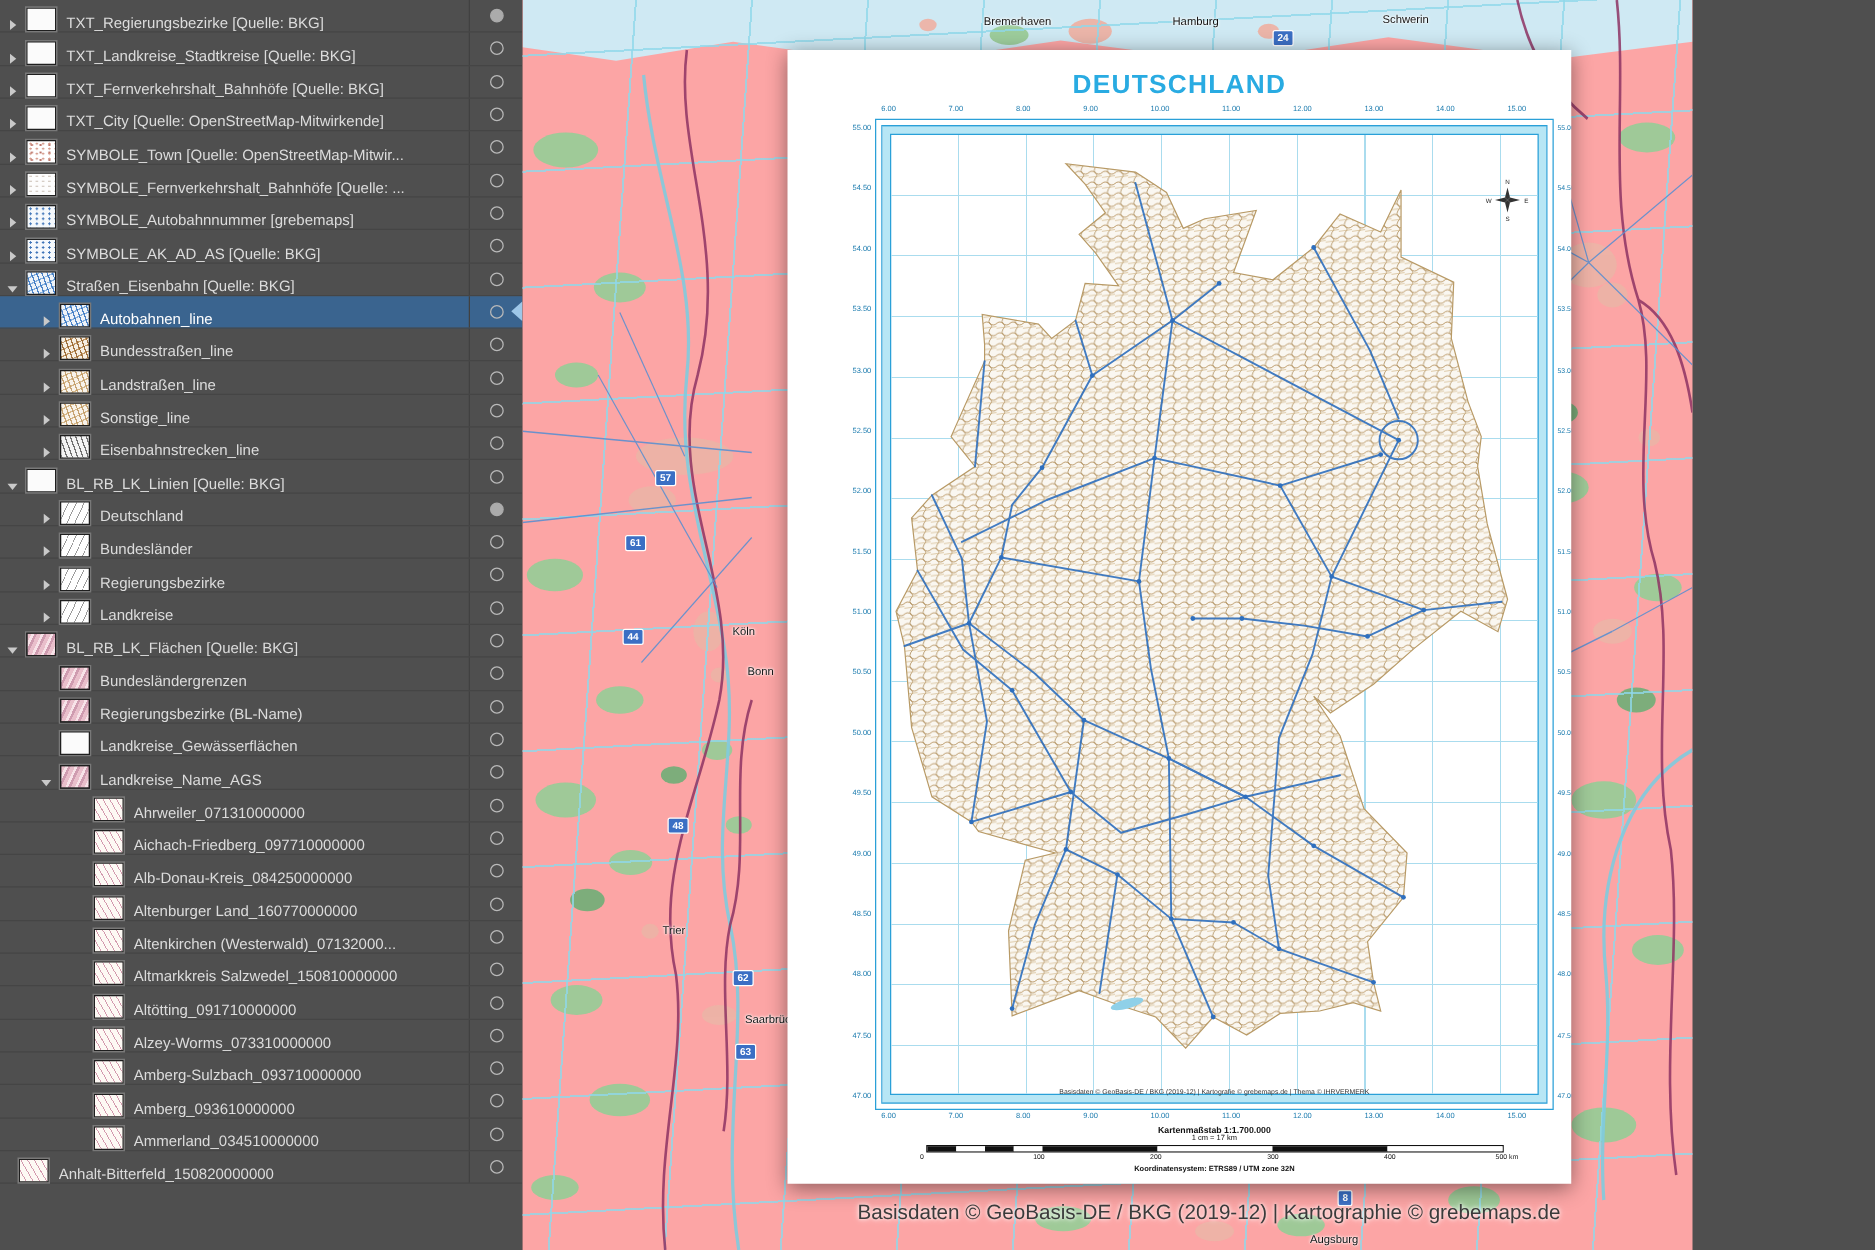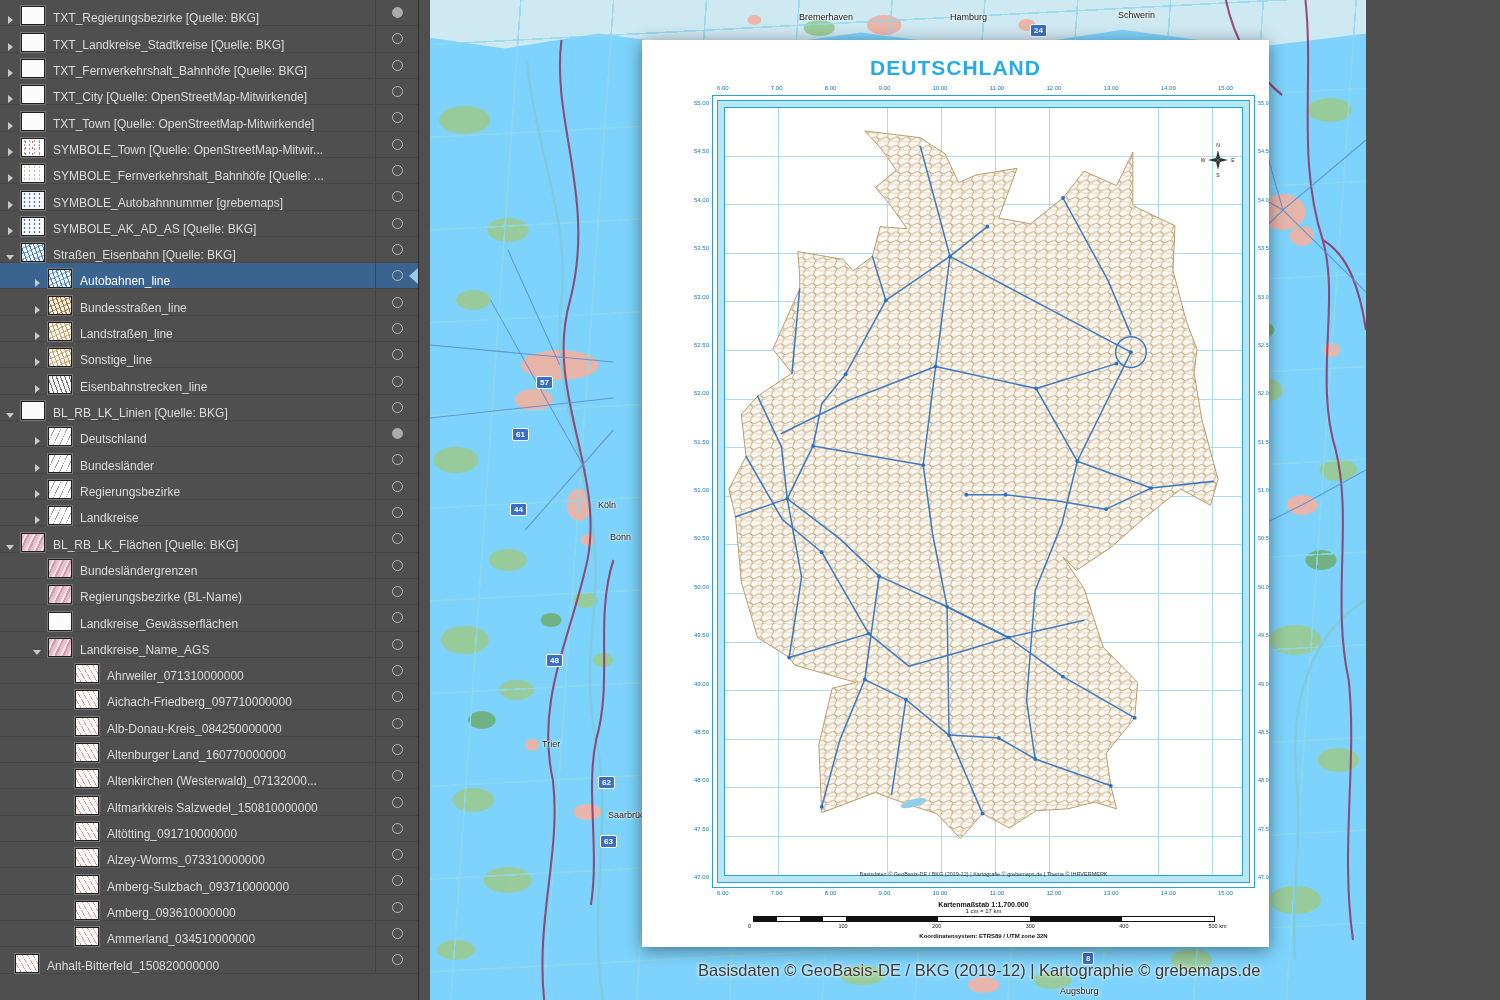--- a/index.html
+++ b/index.html
@@ -37,21 +37,21 @@
   .t-roads-blue{background:repeating-linear-gradient(70deg,rgba(47,111,190,.85) 0 1px,transparent 1px 4px),repeating-linear-gradient(-25deg,rgba(109,160,216,.8) 0 1px,transparent 1px 5px),#eef3f8;}
   .t-roads-brown{background:repeating-linear-gradient(70deg,rgba(150,100,45,.9) 0 1px,transparent 1px 4px),repeating-linear-gradient(-25deg,rgba(180,130,70,.8) 0 1px,transparent 1px 5px),#f6efe3;}
   .t-roads-tan{background:repeating-linear-gradient(70deg,rgba(190,150,95,.85) 0 1px,transparent 1px 4px),repeating-linear-gradient(-25deg,rgba(205,170,115,.8) 0 1px,transparent 1px 5px),#f8f3ea;}
   .t-rail-gray{background:repeating-linear-gradient(70deg,rgba(90,90,90,.85) 0 1px,transparent 1px 4px),#f3f3f3;}
   .t-outline-map{background-color:#fefefe;background-image:repeating-linear-gradient(115deg,transparent 0 5px,#9a9a9a 5px 5.7px);}
   .t-area-pink{background:repeating-linear-gradient(115deg,#e9bfcb 0 3px,#f7e3e8 3px 5px,#cf9cb0 5px 7px);}
   .t-district-map{background-color:#fdf9f4;background-image:repeating-linear-gradient(60deg,transparent 0 4px,#d39aae 4px 4.7px);}
 
   
   .map-area{position:absolute;left:418px;top:0;width:936px;height:1000px;
-    background:#7dd3fc;overflow:hidden;margin-left:12px;}
+    background:#fca5a5;overflow:hidden;}
   .bg-sea{position:absolute;left:0;top:0;width:100%;height:54px;background:#cfe9f3;
     clip-path:polygon(0 0,100% 0,100% 62%,88% 88%,74% 55%,60% 92%,46% 60%,32% 95%,18% 62%,8% 90%,0 70%);}
   .bg-grid{position:absolute;left:-220px;top:-220px;width:1520px;height:1440px;pointer-events:none;}
   .bg-grid.v{background:repeating-linear-gradient(90deg,transparent 0 91px,#8fd8ea 91px 92.6px);transform:rotate(4deg);opacity:.8;}
   .bg-grid.h{background:repeating-linear-gradient(0deg,transparent 0 91px,#8fd8ea 91px 92.6px);transform:rotate(-3deg);opacity:.8;}
   .bg-svg{position:absolute;left:0;top:0;width:100%;height:100%;}
   .bg-city{position:absolute;font-size:9px;color:#111;white-space:nowrap;
     text-shadow:0 0 2px #fff,0 0 3px #fff,0 0 1px #fff;}
   .bg-shield{position:absolute;background:#3b6fc4;color:#fff;font-size:8px;font-weight:bold;
     padding:0 3px;line-height:11px;border-radius:2px;border:1px solid #fff;}
@@ -120,28 +120,20 @@
           <span class="thumb t-text-white"></span>
           <span class="lbl">TXT_Fernverkehrshalt_Bahnhöfe [Quelle: BKG]</span>
           <span class="target-col">
             <span class="tgt ring"></span>
           </span>
         </div>
         <div class="row" style="padding-left: 6px;">
           <span class="chev right"></span>
           <span class="thumb t-text-white"></span>
           <span class="lbl">TXT_City [Quelle: OpenStreetMap-Mitwirkende]</span>
-          <span class="target-col">
-            <span class="tgt ring"></span>
-          </span>
-        </div>
-        <div class="row" style="padding-left: 6px;">
-          <span class="chev right"></span>
-          <span class="thumb t-text-white"></span>
-          <span class="lbl">TXT_Town [Quelle: OpenStreetMap-Mitwirkende]</span>
           <span class="target-col">
             <span class="tgt ring"></span>
           </span>
         </div>
         <div class="row" style="padding-left: 6px;">
           <span class="chev right"></span>
           <span class="thumb t-symbols-pink"></span>
           <span class="lbl">SYMBOLE_Town [Quelle: OpenStreetMap-Mitwir...</span>
           <span class="target-col">
             <span class="tgt ring"></span>

